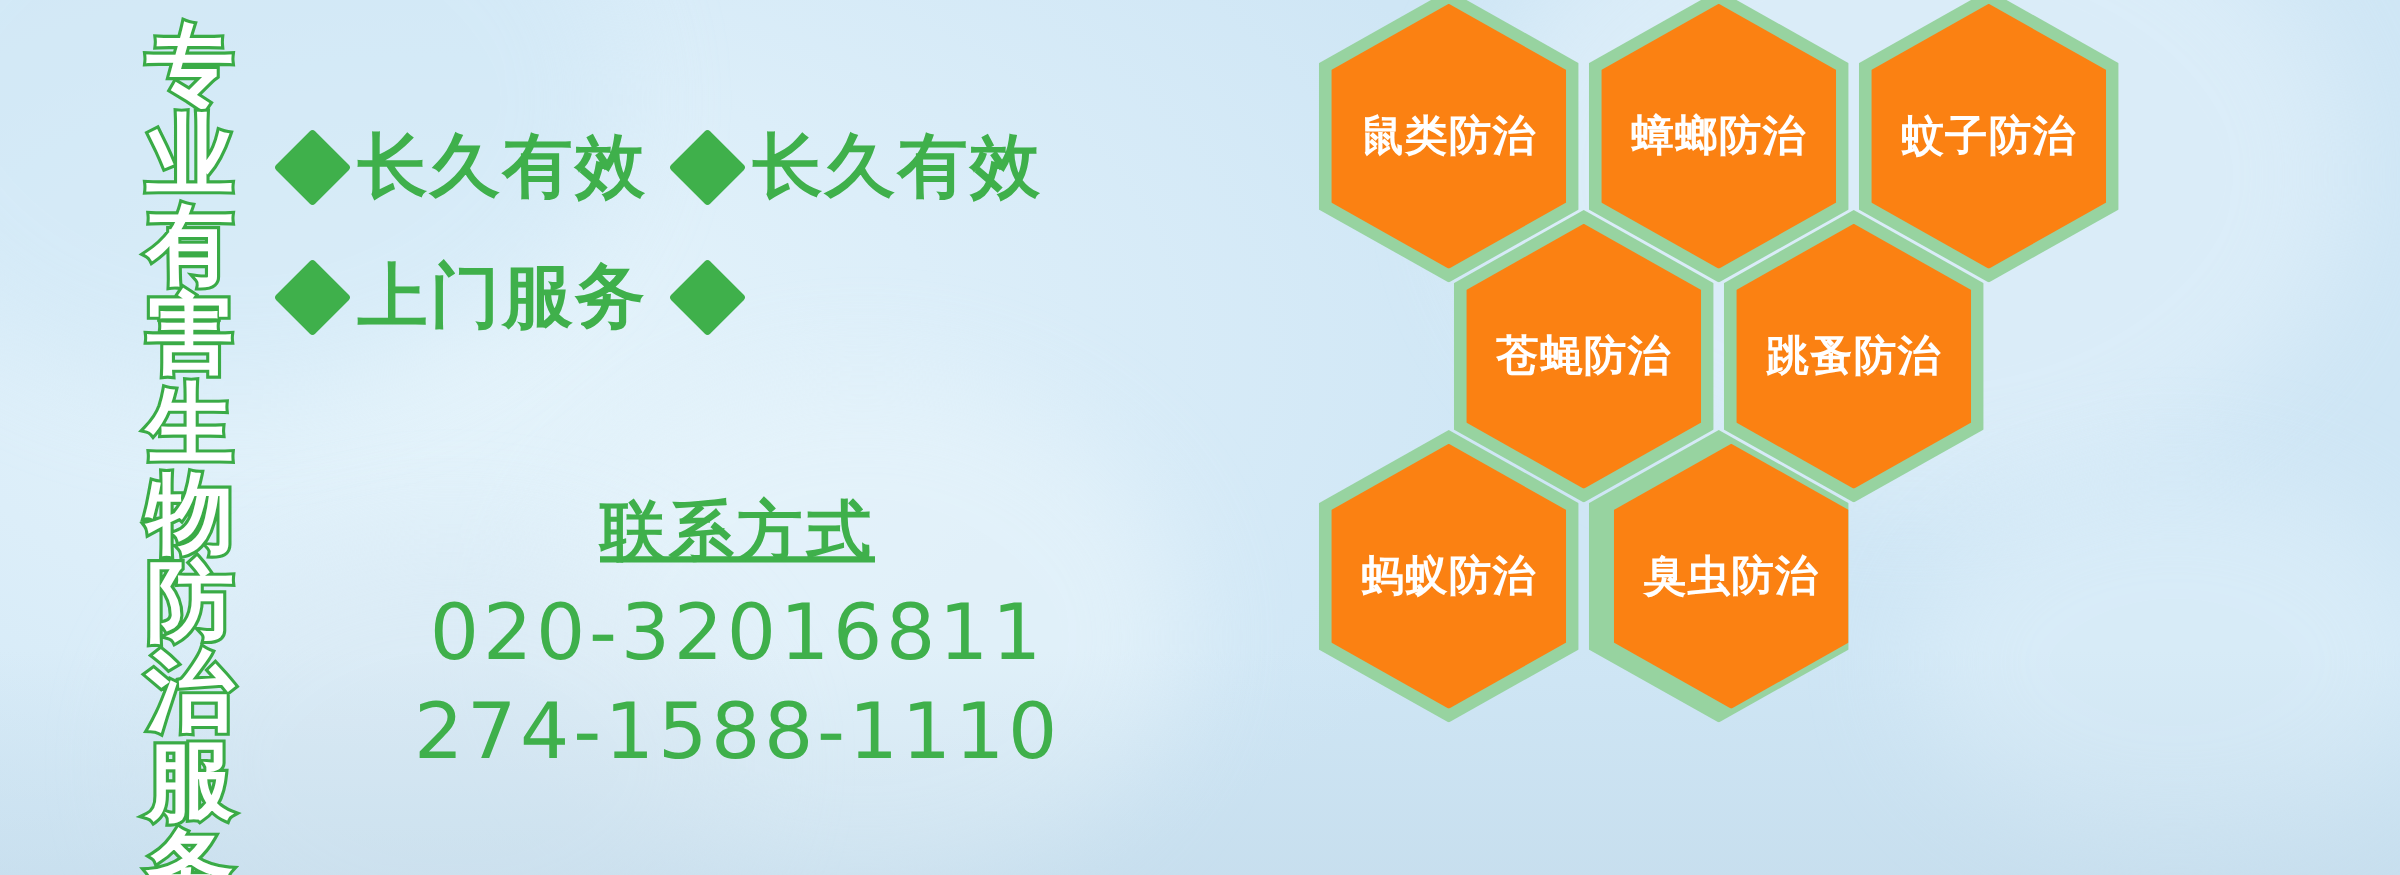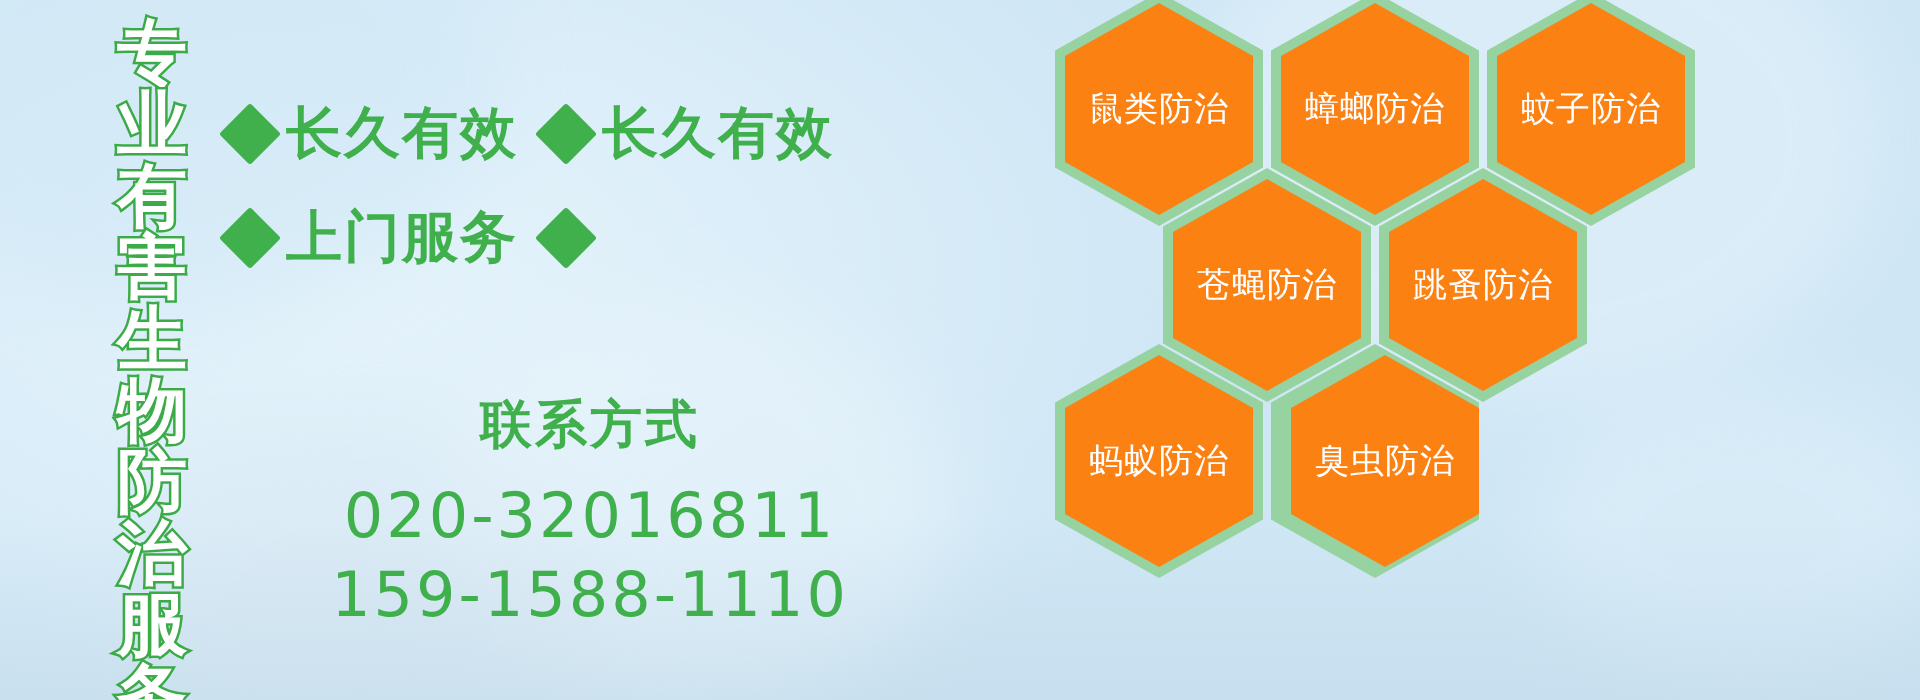--- a/index.html
+++ b/index.html
@@ -50,21 +50,21 @@
   }
   .feature-label{
     font-size:56px;font-weight:700;color:#3fb04b;letter-spacing:2px;
     font-family:"DejaVu Sans","Liberation Sans",sans-serif;white-space:nowrap;
   }
 
   
   #contact{position:absolute;left:300px;top:390px;width:580px;text-align:center;}
   #contact-heading{
     font-size:52px;font-weight:700;color:#3fb04b;letter-spacing:3px;
-    font-family:"DejaVu Sans","Liberation Sans",sans-serif;margin-bottom:16px;
+    font-family:"DejaVu Sans","Liberation Sans",sans-serif;margin-bottom:6px;text-decoration:underline;
   }
   .phone{
     font-size:62px;font-weight:400;color:#3fb04b;letter-spacing:3px;line-height:1.28;
     font-family:"DejaVu Sans","Liberation Sans",sans-serif;
   }
 
   
   #hex-grid{position:absolute;left:1055px;top:-12px;width:720px;height:700px;}
   .hex{
     position:absolute;width:208px;height:234px;
@@ -73,21 +73,21 @@
     clip-path:polygon(50% 0%,100% 25%,100% 75%,50% 100%,0% 75%,0% 25%);
     background:#97d3a0;
   }
   .hex-inner{
     width:188px;height:212px;background:#fb8112;
     -webkit-clip-path:polygon(50% 0%,100% 25%,100% 75%,50% 100%,0% 75%,0% 25%);
     clip-path:polygon(50% 0%,100% 25%,100% 75%,50% 100%,0% 75%,0% 25%);
     display:flex;align-items:center;justify-content:center;
   }
   .hex-label{
-    color:#ffffff;font-size:34px;font-weight:400;letter-spacing:1px;white-space:nowrap;
+    color:#ffffff;font-size:34px;font-weight:700;letter-spacing:1px;white-space:nowrap;
     font-family:"DejaVu Sans","Liberation Sans",sans-serif;
   }
   
   .hex.r1c1{left:0px;  top:4px;}
   .hex.r1c2{left:216px;top:4px;}
   .hex.r1c3{left:432px;top:4px;}
   
   .hex.r2c1{left:108px;top:180px;}
   .hex.r2c2{left:324px;top:180px;}
   
@@ -138,21 +138,21 @@
       </div>
       <div class="feature-item">
         <span class="diamond"></span>
       </div>
     </div>
   </div>
 
   <div id="contact">
     <div id="contact-heading">联系方式</div>
     <div class="phone">020-32016811</div>
-    <div class="phone">159-1588-1110</div>
+    <div class="phone">274-1588-1110</div>
   </div>
 
   <div id="hex-grid">
 
     <div class="hex r1c1">
       <div class="hex-inner">
         <span class="hex-label">鼠类防治</span>
       </div>
     </div>
 

